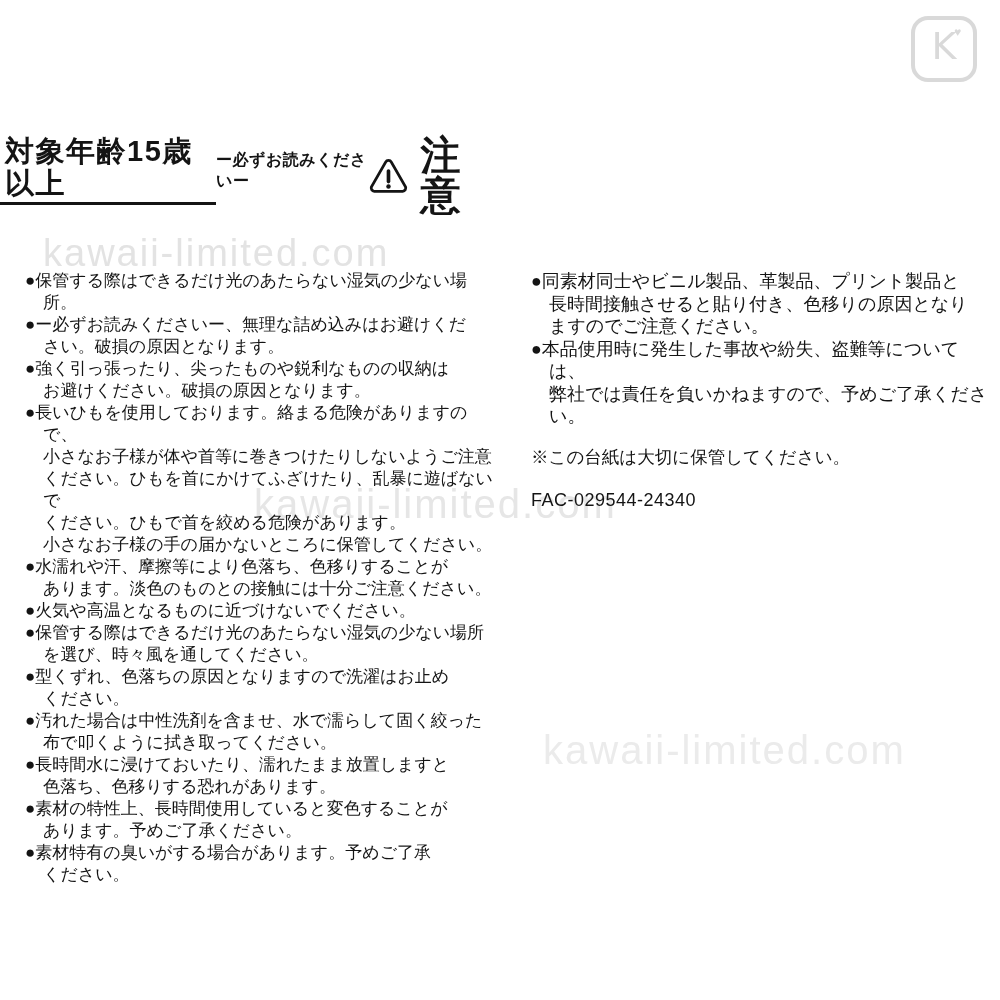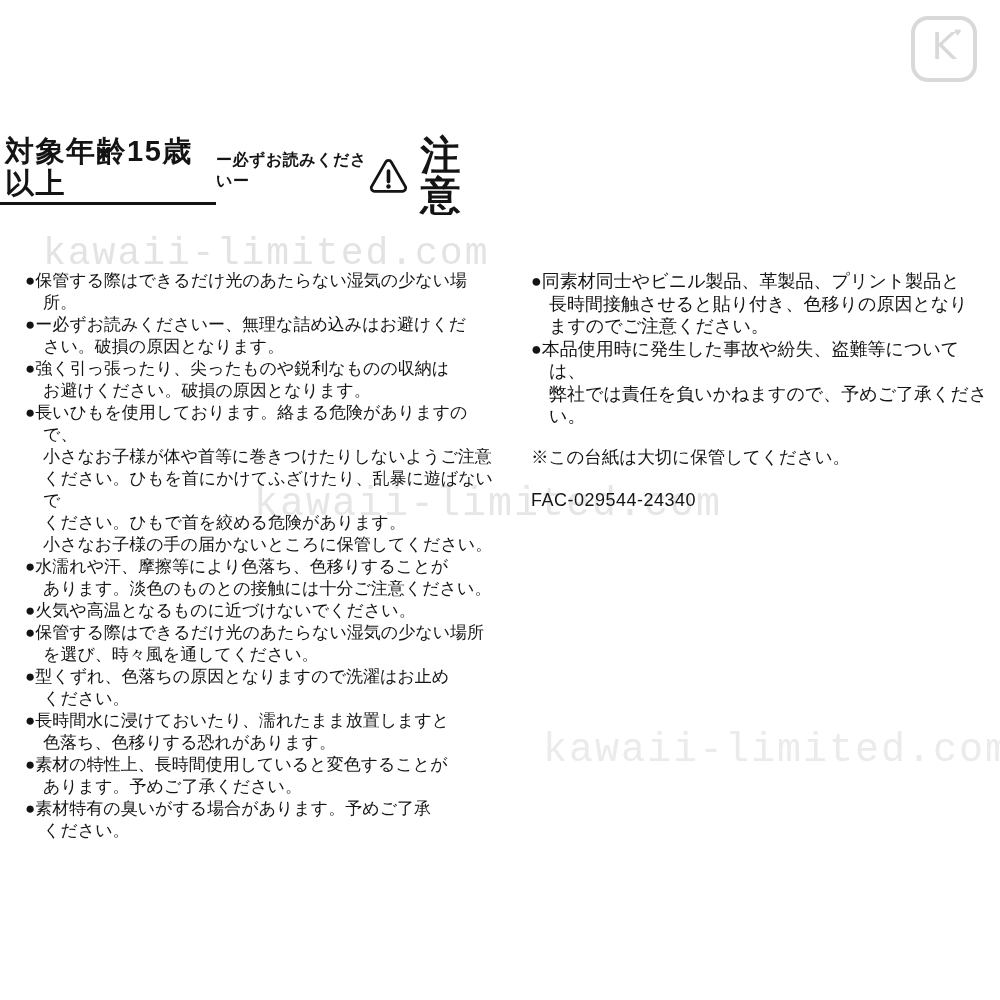--- a/index.html
+++ b/index.html
@@ -10,21 +10,21 @@
     height: 1000px;
     background: var(--paper, #ffffff);
     overflow: hidden;
     font-family: "Liberation Sans", sans-serif;
     color: var(--ink, #141414);
   }
 
   
   .watermark {
     position: absolute;
-    font-family: Liberation Mono, monospace;
+    font-family: Liberation Sans, sans-serif;
     letter-spacing: 2px;
     white-space: nowrap;
     z-index: 0;
     user-select: none;
   }
   .wm-1 { left: 43px;  top: 232px; font-size: 38px; color: #e3e3e3; }
   .wm-2 { left: 254px; top: 482px; font-size: 40px; color: #e6e6e6; }
   .wm-3 { left: 543px; top: 728px; font-size: 40px; color: #ebebeb; }
 
   
@@ -154,20 +154,22 @@
 ください。ひもを首にかけてふざけたり、乱暴に遊ばないで
 ください。ひもで首を絞める危険があります。
 小さなお子様の手の届かないところに保管してください。</p>
     <p class="bullet">●水濡れや汗、摩擦等により色落ち、色移りすることが
 あります。淡色のものとの接触には十分ご注意ください。</p>
     <p class="bullet">●火気や高温となるものに近づけないでください。</p>
     <p class="bullet">●保管する際はできるだけ光のあたらない湿気の少ない場所
 を選び、時々風を通してください。</p>
     <p class="bullet">●型くずれ、色落ちの原因となりますので洗濯はお止め
 ください。</p>
+    <p class="bullet">●汚れた場合は中性洗剤を含ませ、水で濡らして固く絞った
+布で叩くように拭き取ってください。</p>
     <p class="bullet">●長時間水に浸けておいたり、濡れたまま放置しますと
 色落ち、色移りする恐れがあります。</p>
     <p class="bullet">●素材の特性上、長時間使用していると変色することが
 あります。予めご了承ください。</p>
     <p class="bullet">●素材特有の臭いがする場合があります。予めご了承
 ください。</p>
   </div>
 
   <div class="col col-right">
     <p class="bullet">●同素材同士やビニル製品、革製品、プリント製品と

